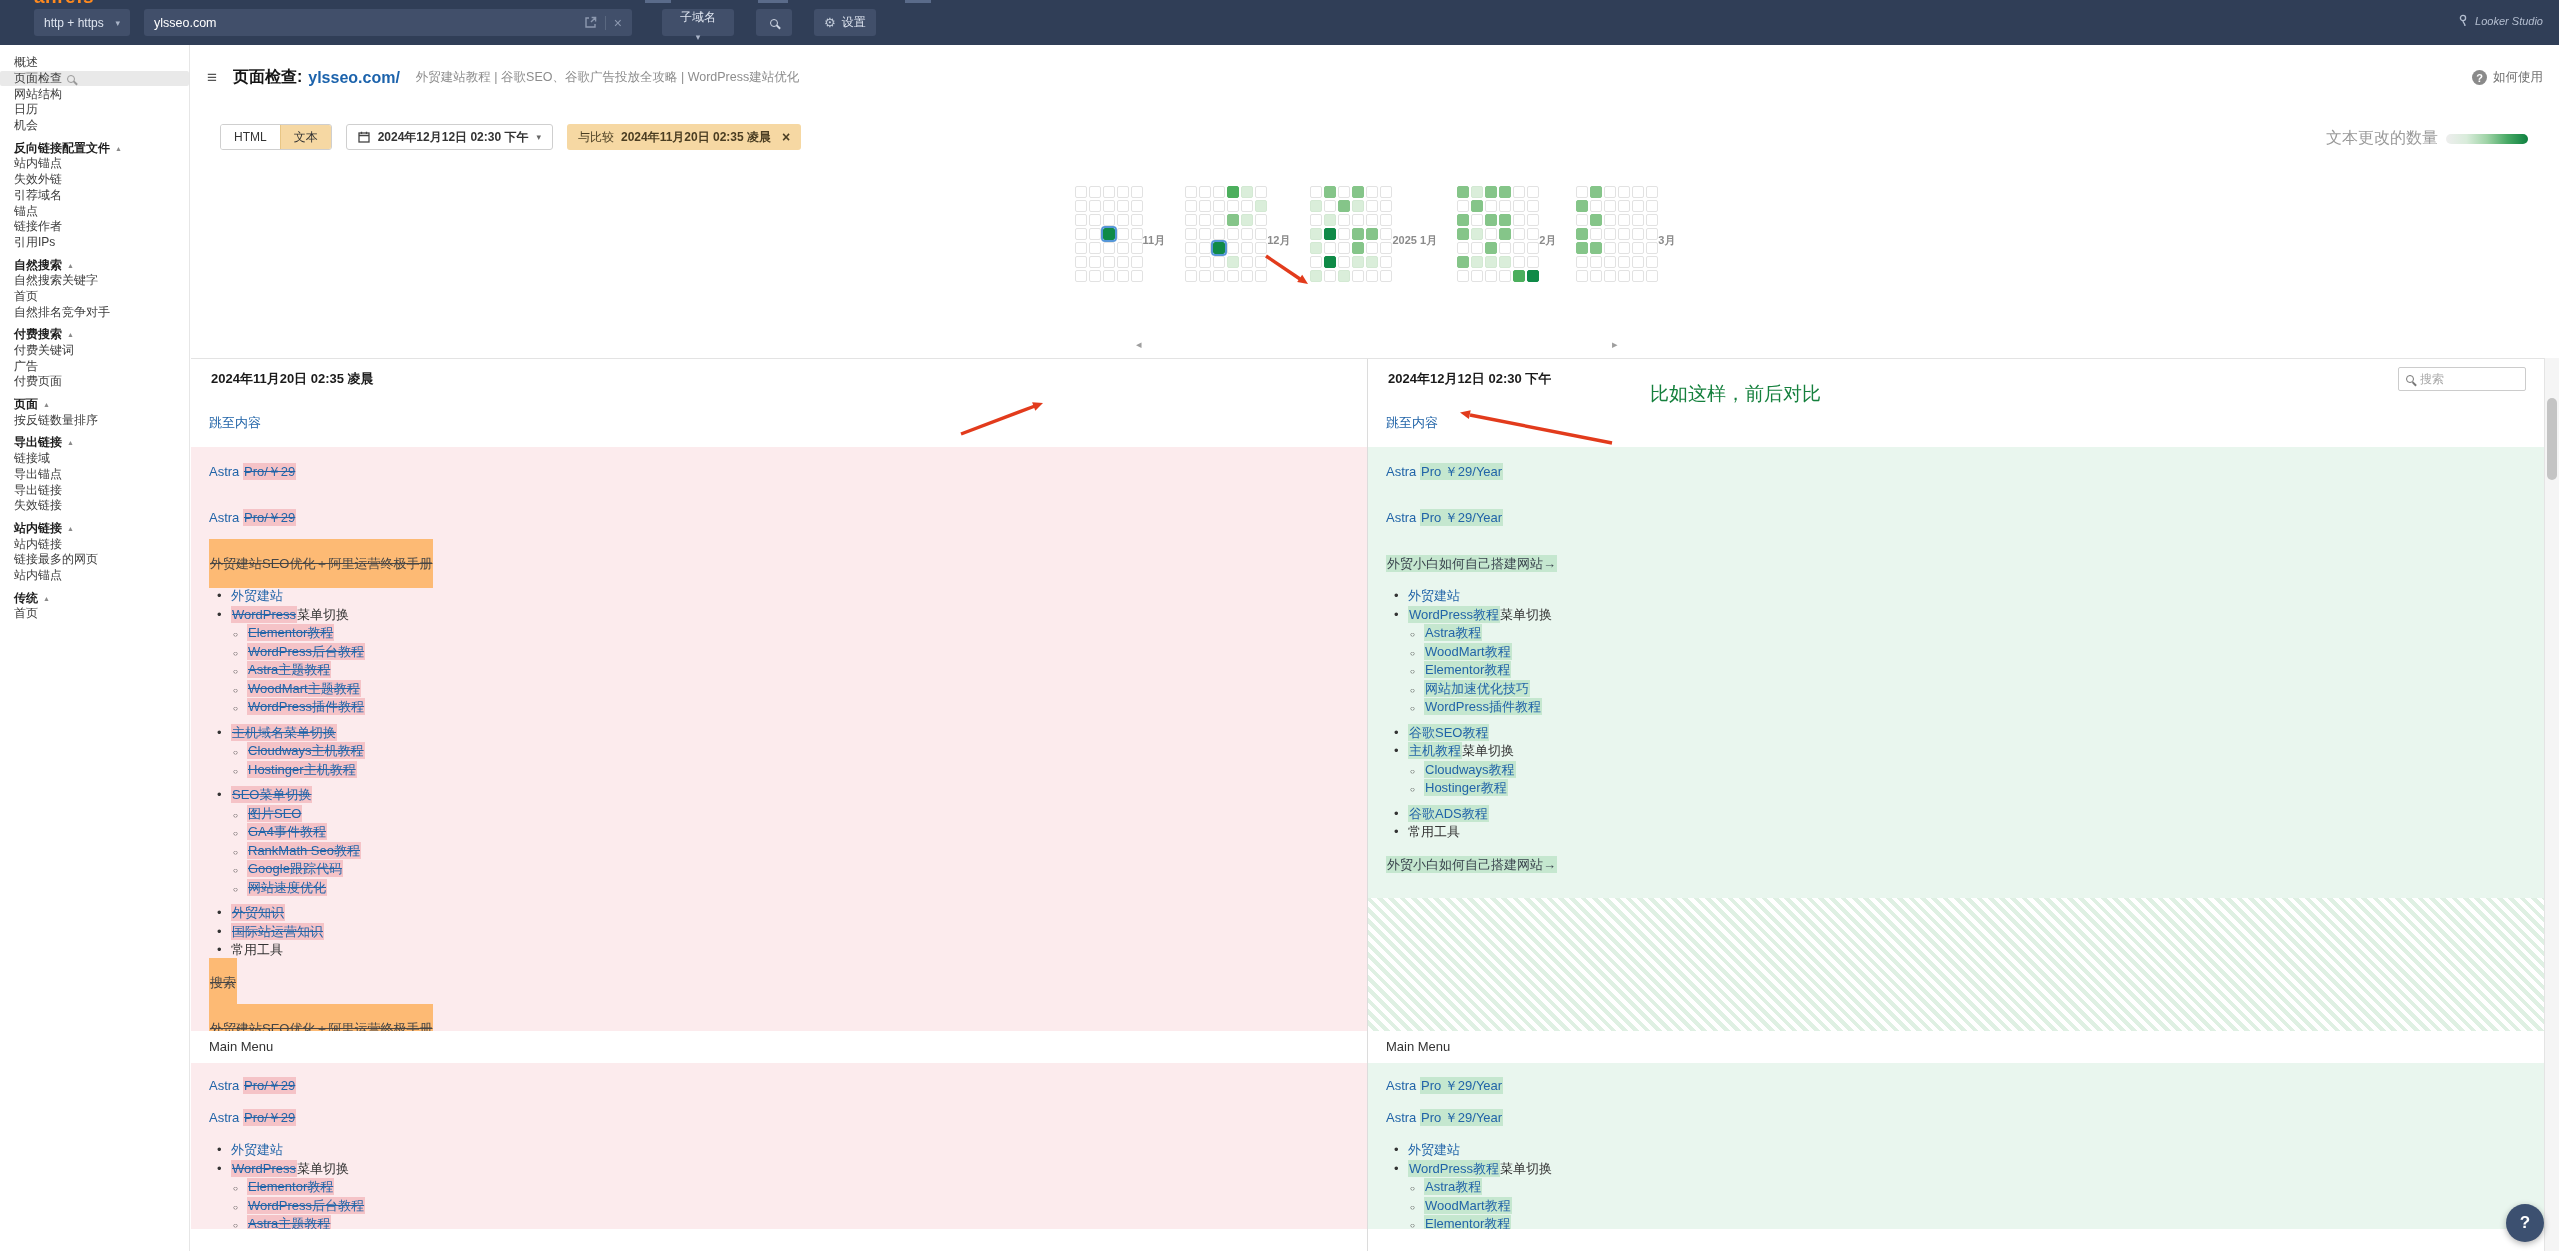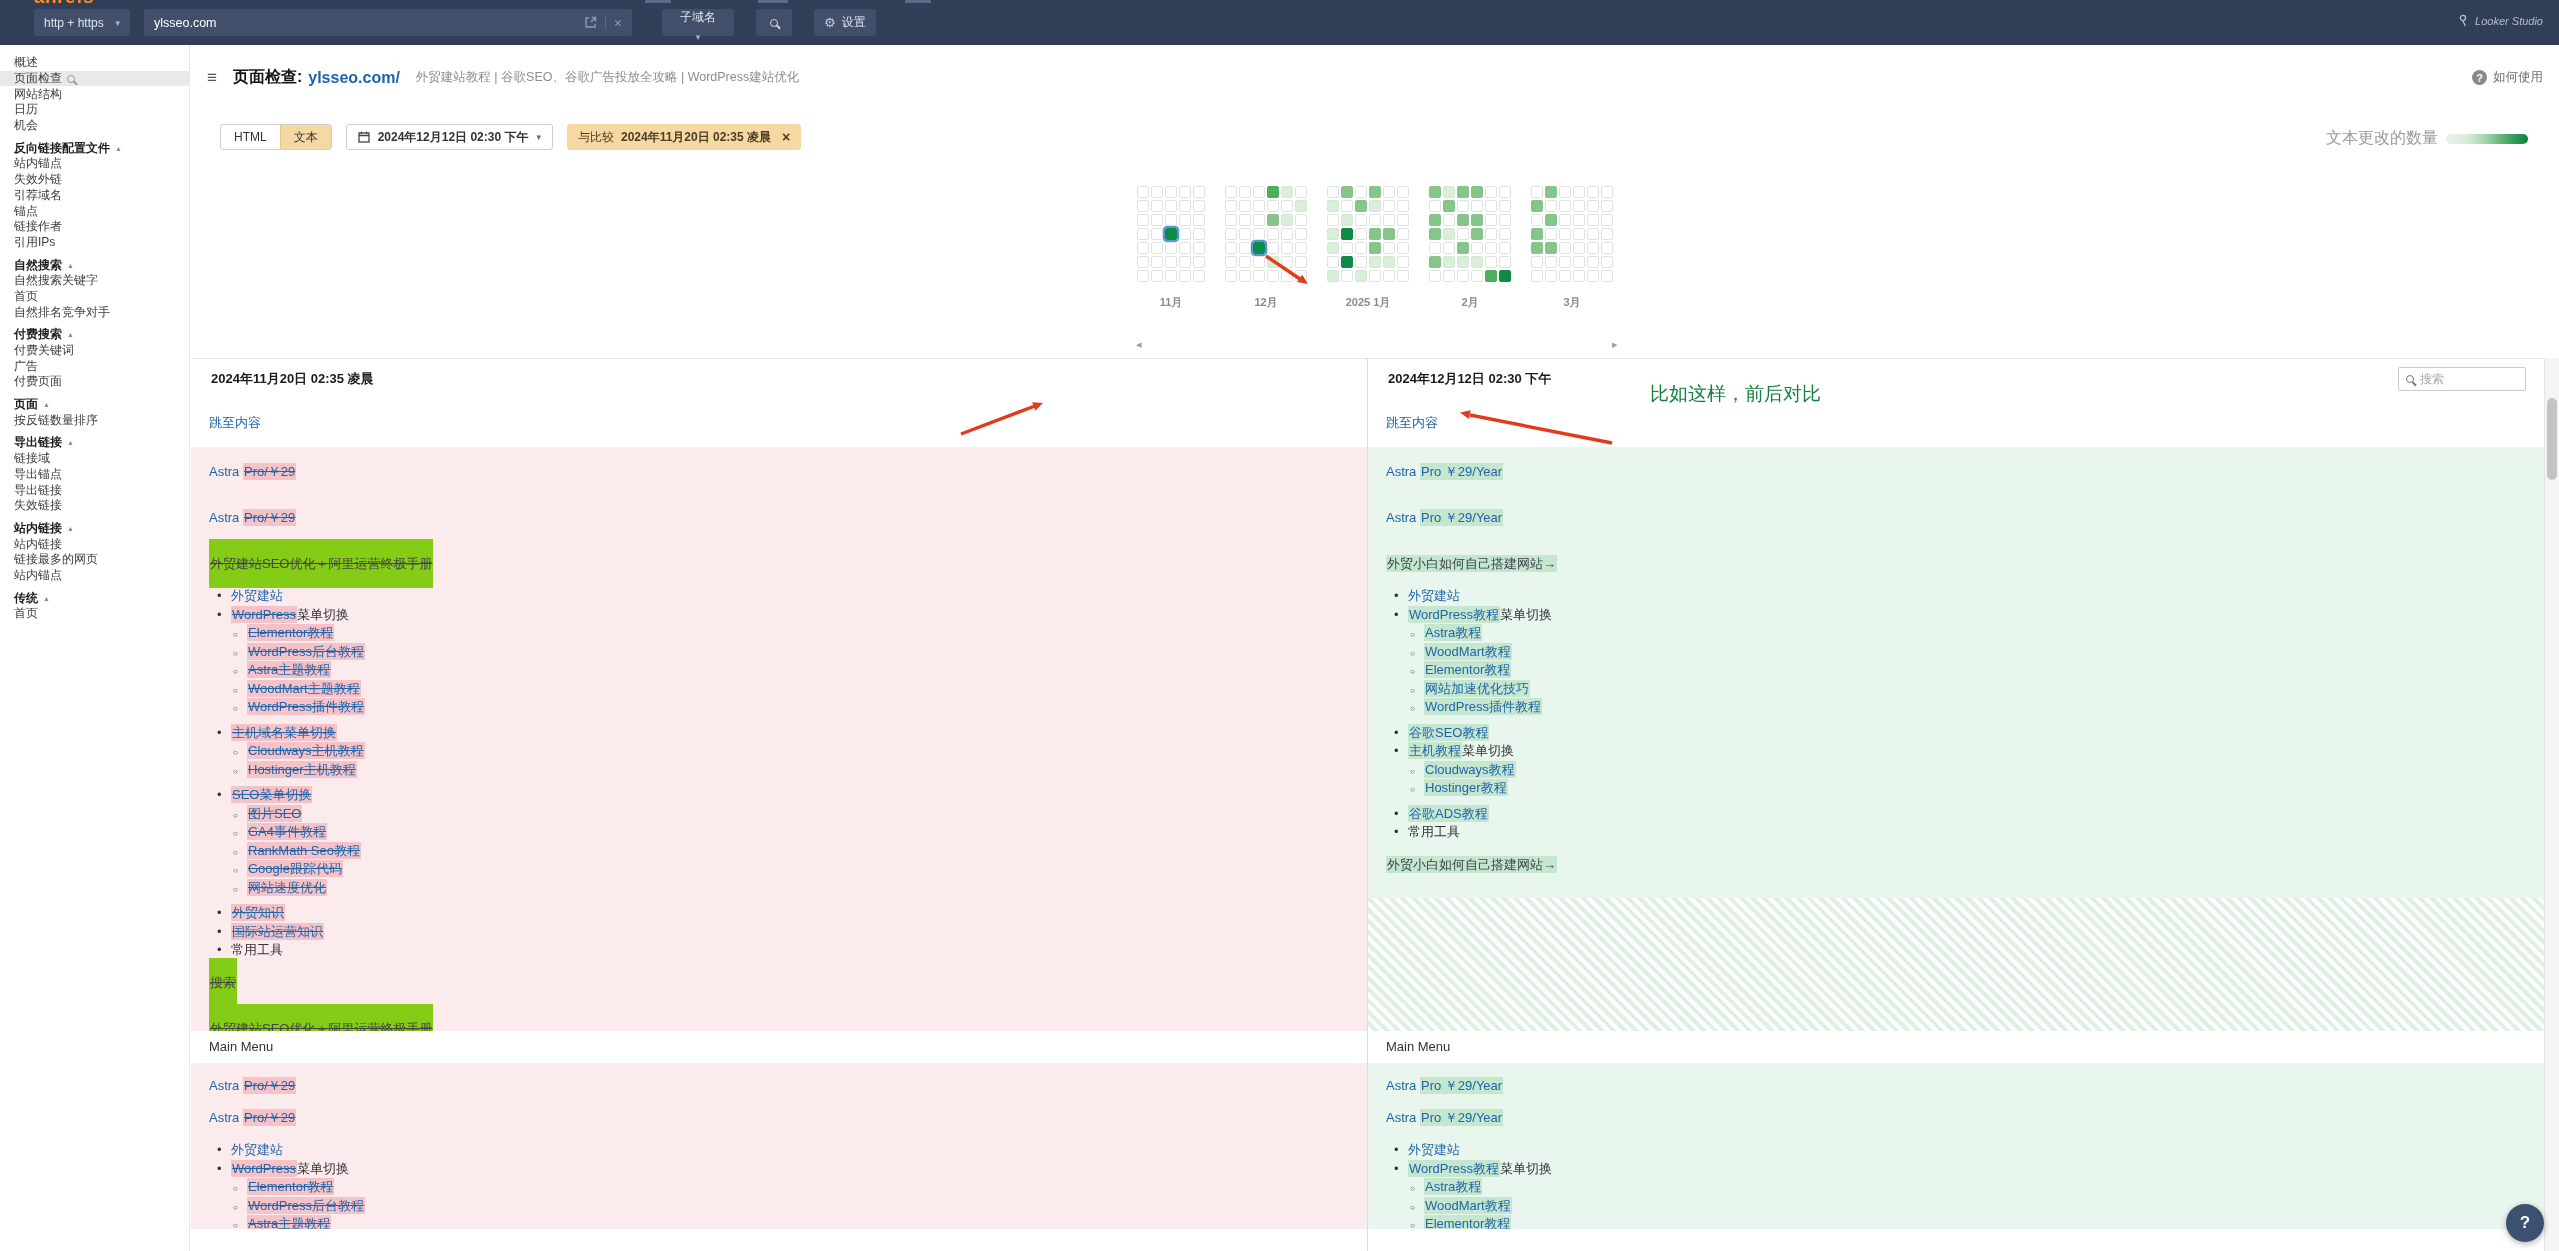--- a/index.html
+++ b/index.html
@@ -53,21 +53,21 @@
   .tool-btn .caret { font-size:9px; color:#666; font-weight:normal; }
   .cmp-tag { height:26px; background:#f6d8a3; border-radius:3px; font-size:12px; color:#42engels3426; color:#4a3d22; display:flex; align-items:center; gap:7px; padding:0 11px; }
   .cmp-tag b { font-weight:bold; }
   .cmp-x { font-size:14px; font-weight:bold; color:#4a3d22; cursor:pointer; padding-left:4px; }
   .changes { position:absolute; right:31px; top:18px; display:flex; align-items:center; gap:8px; }
   .changes-label { font-size:16px; color:#9a9a9a; }
   .changes-bar { width:82px; height:10px; border-radius:5px; background:linear-gradient(90deg,#eeeeee 0%,#d9ecdb 25%,#9ed3a6 50%,#48a965 75%,#0e8040 100%); }
   
   .cal-region { position:absolute; left:0; top:113px; right:0; height:200px; }
   .cal-months { position:absolute; left:0; right:0; top:28px; display:flex; justify-content:center; gap:20px; }
-  .cal-month { display:flex; flex-direction:column; align-items:center; }
+  .cal-month { display:flex; flex-direction:row; align-items:center; }
   .cal-rows { display:flex; flex-direction:column; gap:2px; }
   .cal-row { display:flex; gap:2px; }
   .cell { width:12px; height:12px; border-radius:2px; background:#fff; border:1px solid #e2e2e2; cursor:pointer; }
   .cell.lv1 { background:#daeeda; border-color:#d3e9d3; }
   .cell.lv2 { background:#85c589; border-color:#85c589; }
   .cell.lv3 { background:#4caf5d; border-color:#4caf5d; }
   .cell.lv4 { background:#0f8a47; border-color:#0f8a47; }
   .cell.sel { outline:2px solid #5596d8; outline-offset:0px; }
   .cal-label { margin-top:13px; font-size:11px; font-weight:bold; color:#8b8b8b; }
   .cal-nav { position:absolute; top:180px; font-size:11px; color:#9e9e9e; cursor:pointer; }
@@ -93,21 +93,21 @@
   .line { font-size:13px; line-height:18.5px; color:#333; }
   .line-p { margin:14px 0; line-height:18px; }
   .sec-jump .line-p, .sec-menu .line-p { margin:0; }
   .line-li1 { padding-left:22px; position:relative; }
   .line-li1::before { content:"•"; position:absolute; left:8px; color:#333; }
   .line-li2 { padding-left:38px; position:relative; }
   .line-li2::before { content:"○"; position:absolute; left:24px; top:2px; font-size:8px; color:#333; }
   .line.mt { margin-top:7px; }
   .r-link { color:#2164a8; cursor:pointer; }
   .r-del { color:#2164a8; text-decoration:line-through; background:#f5c3c7; padding:1px 1px; cursor:pointer; }
-  .r-del-dark { color:#454545; text-decoration:line-through; background:#84cc16; padding:17px 1px; }
+  .r-del-dark { color:#454545; text-decoration:line-through; background:#fdba74; padding:17px 1px; }
   .r-add { color:#2164a8; background:#c5e7cf; padding:1px 1px; cursor:pointer; }
   .r-add-dark { color:#39434d; background:#c5e7cf; padding:1px 1px; }
   .r-plain { color:#333; }
   
   .red-arrow { position:absolute; z-index:60; pointer-events:none; }
   .annotation-note { position:absolute; left:1650px; top:381px; z-index:60; font-size:19px; color:#15803d; }
   
   .vscroll { position:absolute; right:0; top:358px; bottom:0; width:15px; background:#f5f5f5; border-left:1px solid #e4e4e4; z-index:20; }
   .vthumb { position:absolute; left:2px; right:2px; top:40px; height:82px; background:#c4c4c4; border-radius:6px; }
   .help-fab { position:absolute; right:15px; bottom:9px; width:38px; height:38px; border-radius:50%; background:#3c5070; color:#fff; font-size:17px; font-weight:bold; display:flex; align-items:center; justify-content:center; box-shadow:0 2px 6px rgba(0,0,0,.3); z-index:70; cursor:pointer; }

